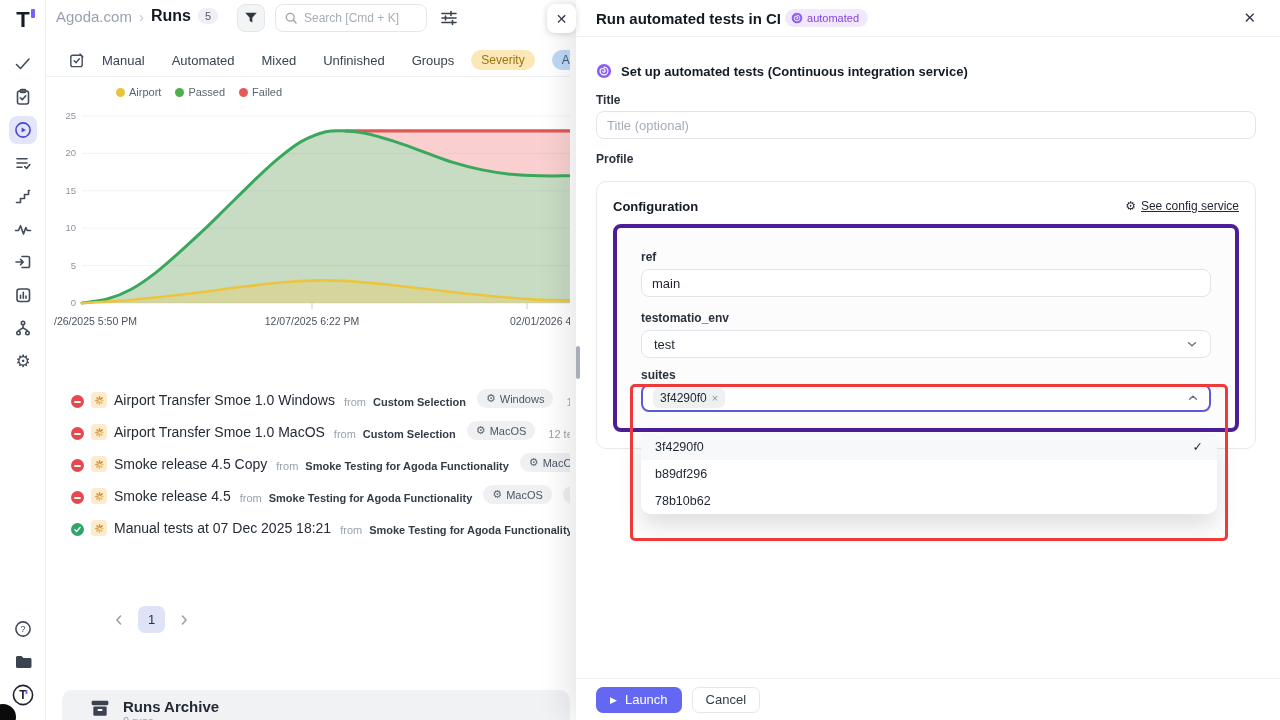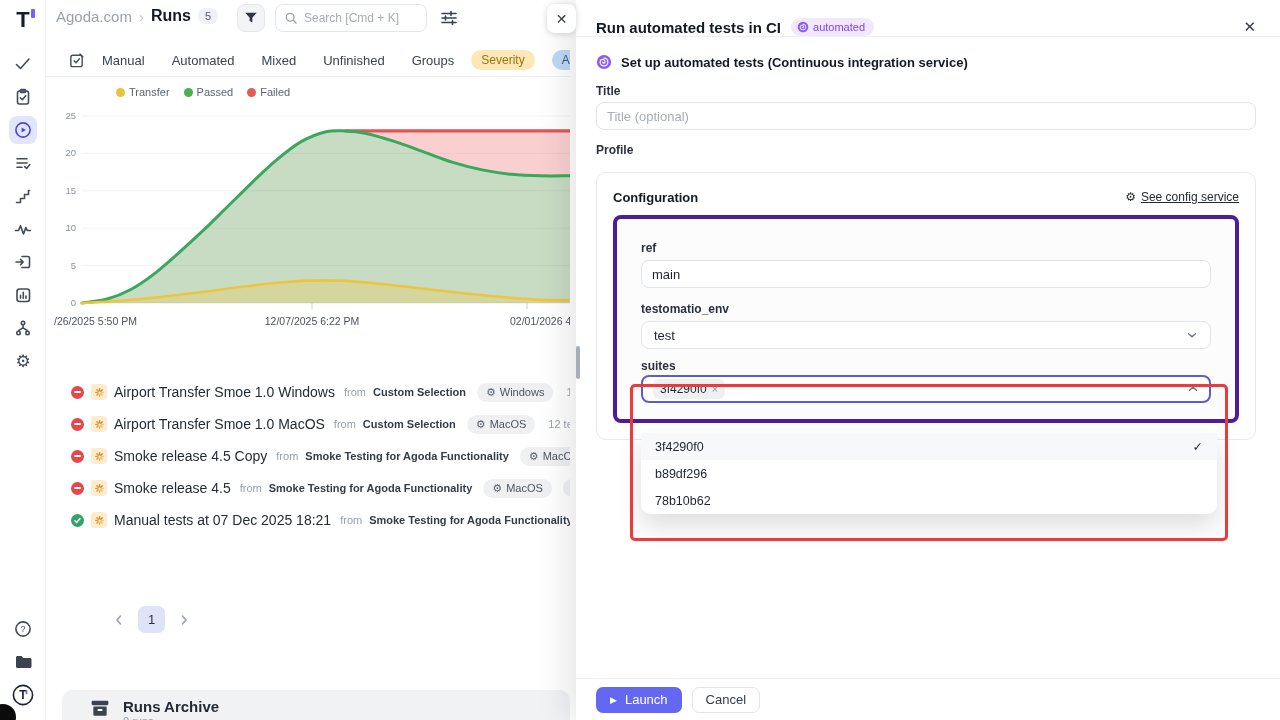--- a/index.html
+++ b/index.html
@@ -44,21 +44,21 @@
   .tab-badge.sev { background:#fbe8b6; color:#9b7310; }
   .tab-badge.auto { background:#bfd9f5; color:#3c5a82; }
 
   .legend { position:absolute; left:76px; top:86px; display:flex; gap:14px; align-items:center; }
   .lg-item { display:flex; align-items:center; gap:4px; font-size:11px; color:#5b6570; }
   .lg-dot { width:9px; height:9px; border-radius:50%; }
 
   .chart-wrap { position:absolute; left:14px; top:104px; width:516px; height:232px; }
 
   .runs-list { position:absolute; left:0; top:376px; width:100%; }
-  .run-row { height:32px; display:flex; align-items:center; gap:7px; padding-left:31px; white-space:nowrap; cursor:pointer;}
+  .run-row { height:32px; display:flex; align-items:flex-end; gap:7px; padding-left:31px; white-space:nowrap; cursor:pointer;}
   .st-ic { width:13px; height:13px; border-radius:50%; flex:0 0 auto; display:flex; align-items:center; justify-content:center; }
   .st-failed { background:#e5484d; } .st-failed b { display:block; width:7px; height:2px; background:#fff; border-radius:1px;}
   .st-passed { background:#30a46c; }
   .amber-ic { width:16px; height:16px; border-radius:4px; background:#fbeccc; display:flex; align-items:center; justify-content:center; flex:0 0 auto;}
   .run-title { font-size:14px; color:#252b36; }
   .run-from { font-size:11px; color:#9aa2ac; margin-left:2px; }
   .run-src { font-size:11px; font-weight:bold; color:#343c48; }
   .env-badge { display:inline-flex; align-items:center; gap:4px; background:#eef0f2; color:#4b5563;
     font-size:11px; padding:3px 9px; border-radius:11px; margin-left:4px;}
   .env-badge .g { font-size:11px; color:#5a6472; font-family:"DejaVu Sans",sans-serif; }
@@ -79,27 +79,27 @@
   
   .float-close { position:absolute; left:547px; top:4px; width:29px; height:29px; background:#fff; border-radius:8px;
     box-shadow:0 1px 6px rgba(20,26,36,.18); display:flex; align-items:center; justify-content:center; z-index:50;
     cursor:pointer; font-size:14px; color:#333b47;}
   .scroll-thumb { position:absolute; left:576px; top:346px; width:4px; height:33px; background:#a8aeb7; border-radius:2px; z-index:55;}
 
   
   .modal { position:absolute; left:576px; top:0; width:704px; height:720px; background:#fff; z-index:40;
     box-shadow:-10px 0 28px rgba(18,24,38,.10); }
   .m-head { position:absolute; left:0; top:0; width:100%; height:37px; border-bottom:1px solid #eef0f2;
-    display:flex; align-items:flex-end; padding:0 24px 0 20px; gap:10px;}
+    display:flex; align-items:center; padding:0 24px 0 20px; gap:4px;}
   .m-title { font-size:15px; font-weight:bold; color:#141a24; }
   .m-badge { display:inline-flex; align-items:center; gap:4px; background:#f1e8fd; color:#8445e0; font-size:11px;
     padding:3px 9px 3px 6px; border-radius:11px; }
   .m-close { margin-left:auto; font-size:15px; color:#333b47; cursor:pointer; }
   .m-body { position:absolute; left:0; top:37px; width:100%; padding:0 24px 0 20px; }
-  .sec-row { margin-top:15px; display:flex; align-items:center; gap:9px; height:20px;}
+  .sec-row { margin-top:24px; display:flex; align-items:center; gap:9px; height:20px;}
   .sec-title { font-size:13px; font-weight:bold; color:#141a24; }
   .f-label { margin-top:12px; font-size:12px; font-weight:bold; color:#2a313d; height:15px;}
   .f-label2 { margin-top:13px; font-size:12px; font-weight:bold; color:#2a313d; height:15px;}
   .f-input { margin-top:3px; height:28px; border:1px solid #e1e4e8; border-radius:8px; width:100%;
     font-size:13px; color:#1f2430; padding:0 10px; outline:none; background:#fff; font-family:inherit;}
   .f-input::placeholder { color:#a6adb6; }
   .f-select { margin-top:3px; height:28px; border:1px solid #e1e4e8; border-radius:8px; width:100%;
     display:flex; align-items:center; justify-content:space-between; padding:0 12px; font-size:13px; color:#1f2430;
     cursor:pointer; background:#fff;}
   .cfg-card { margin-top:14px; border:1px solid #e7e9ec; border-radius:10px; padding:14px 16px 16px 16px; }
@@ -301,21 +301,21 @@
           <span class="tab">Unfinished</span>
           <span class="tab">Groups</span>
         </span>
       <span class="tab-badge sev">Severity</span>
       <span class="tab-badge auto">Automatable</span>
     </div>
 
     <div class="legend" id="chart-legend">
         <span class="lg-item">
           <span class="lg-dot" style="background:#e8c33e"></span>
-          <span>Transfer</span>
+          <span>Airport</span>
         </span>
         <span class="lg-item">
           <span class="lg-dot" style="background:#4caf50"></span>
           <span>Passed</span>
         </span>
         <span class="lg-item">
           <span class="lg-dot" style="background:#e65a5a"></span>
           <span>Failed</span>
         </span>
       </div>

